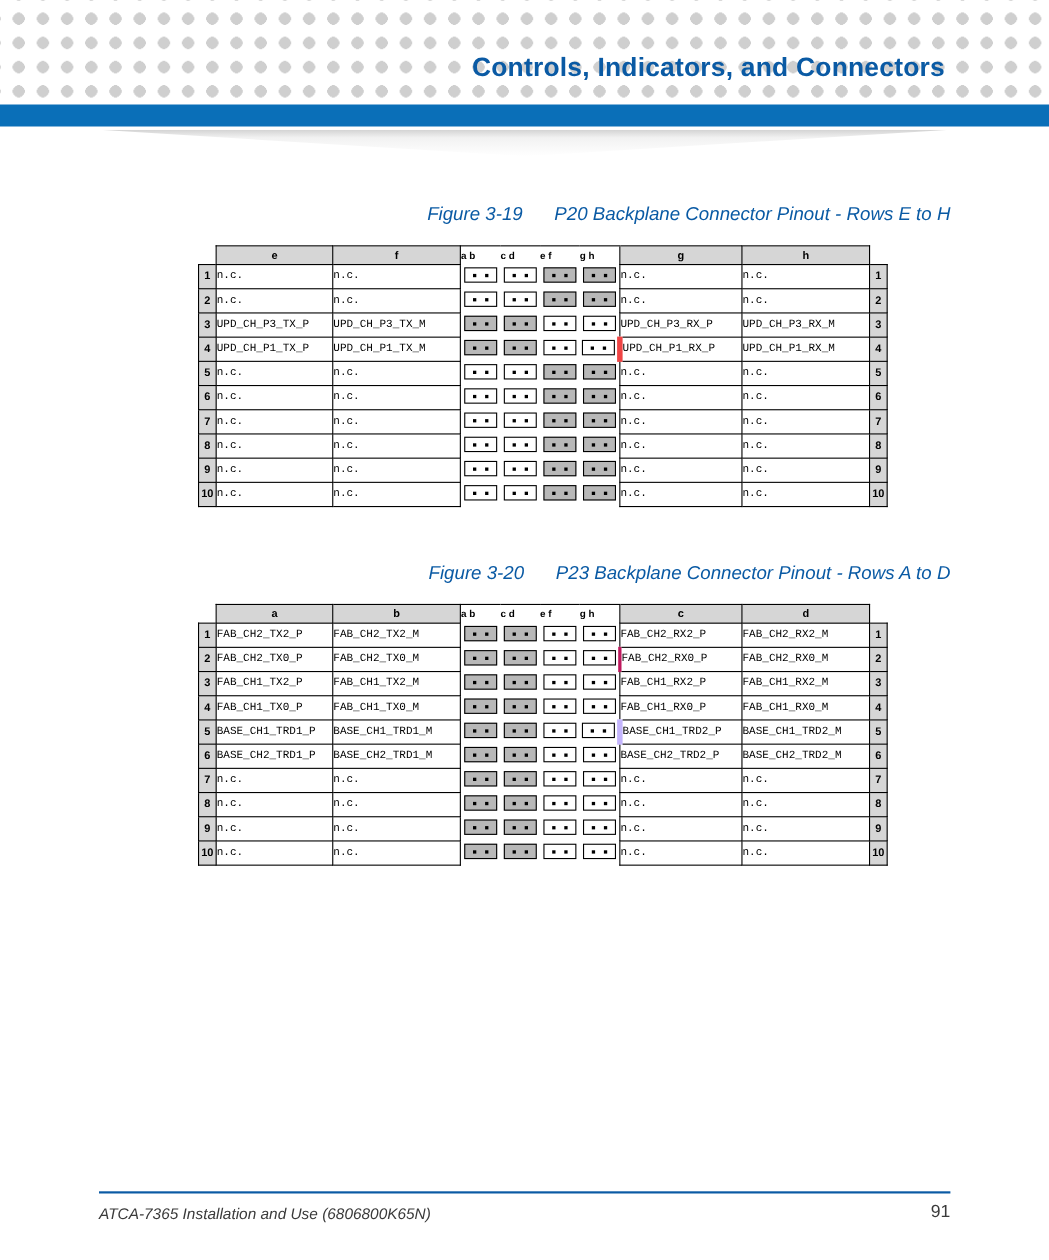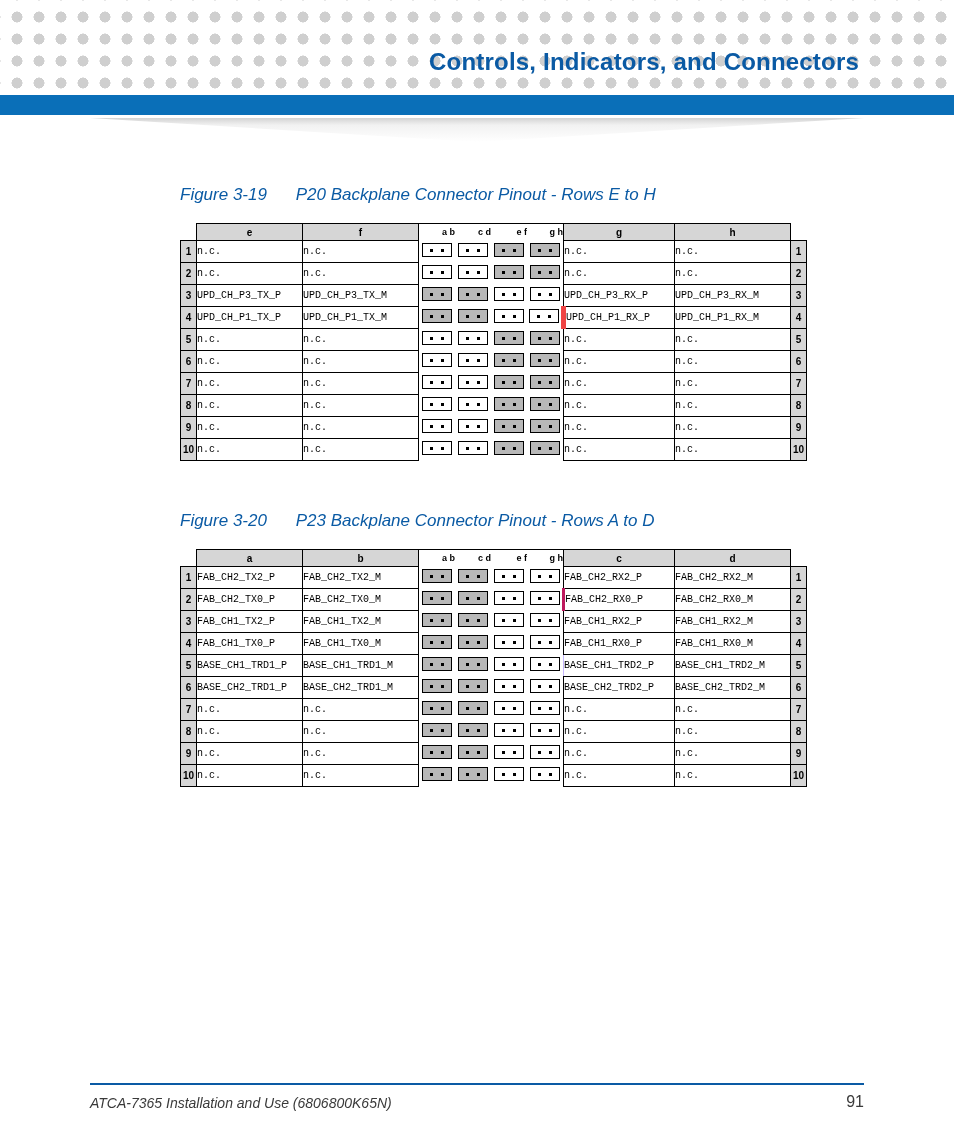--- a/index.html
+++ b/index.html
@@ -50,20 +50,21 @@
     position: absolute;
     top: 175px;
     left: 180px;
     right: 90px;
   }
   .fig-caption {
     color: #0a5aa4;
     font-style: italic;
     font-size: 17px;
     margin: 10px 0 18px 0;
+    text-align: right;
   }
   .fig-caption .num { margin-right: 24px; }
   
   .pinout {
     margin-bottom: 50px;
   }
   table.pin {
     border-collapse: collapse;
     font-family: "Courier New", monospace;
     font-size: 10px;
@@ -78,21 +79,21 @@
     border:1px solid #000;
     font-weight:700;
     height:16px;
     text-align:center;
     font-family:Arial,Helvetica,sans-serif;
   }
   .grouphdr {
     background:#fff;
     border:none;
     height:16px;
-    text-align:right;
+    text-align:left;
     font-family:Arial,Helvetica,sans-serif;
     font-size:9px;
     border-top:1px solid #000;
     margin-top:34px;
   }
   .rownum {
     width:15px;
     background:#d6d6d6;
     border:1px solid #000;
     font-weight:700;
@@ -365,21 +366,21 @@
             <td class="rownum">4</td>
           </tr>
           <tr>
             <td class="rownum">5</td>
             <td class="labcell">BASE_CH1_TRD1_P</td>
             <td class="labcell">BASE_CH1_TRD1_M</td>
             <td class="pinslot"><span class="pinbox shaded"><span class="dot d1"></span><span class="dot d2"></span></span></td>
             <td class="pinslot"><span class="pinbox shaded"><span class="dot d1"></span><span class="dot d2"></span></span></td>
             <td class="pinslot"><span class="pinbox"><span class="dot d1"></span><span class="dot d2"></span></span></td>
             <td class="pinslot"><span class="pinbox"><span class="dot d1"></span><span class="dot d2"></span></span></td>
-            <td class="labcell" style="border-left:1px solid #c4b5fd">BASE_CH1_TRD2_P</td>
+            <td class="labcell" style="border-left:5px solid #c4b5fd">BASE_CH1_TRD2_P</td>
             <td class="labcell">BASE_CH1_TRD2_M</td>
             <td class="rownum">5</td>
           </tr>
           <tr>
             <td class="rownum">6</td>
             <td class="labcell">BASE_CH2_TRD1_P</td>
             <td class="labcell">BASE_CH2_TRD1_M</td>
             <td class="pinslot"><span class="pinbox shaded"><span class="dot d1"></span><span class="dot d2"></span></span></td>
             <td class="pinslot"><span class="pinbox shaded"><span class="dot d1"></span><span class="dot d2"></span></span></td>
             <td class="pinslot"><span class="pinbox"><span class="dot d1"></span><span class="dot d2"></span></span></td>

